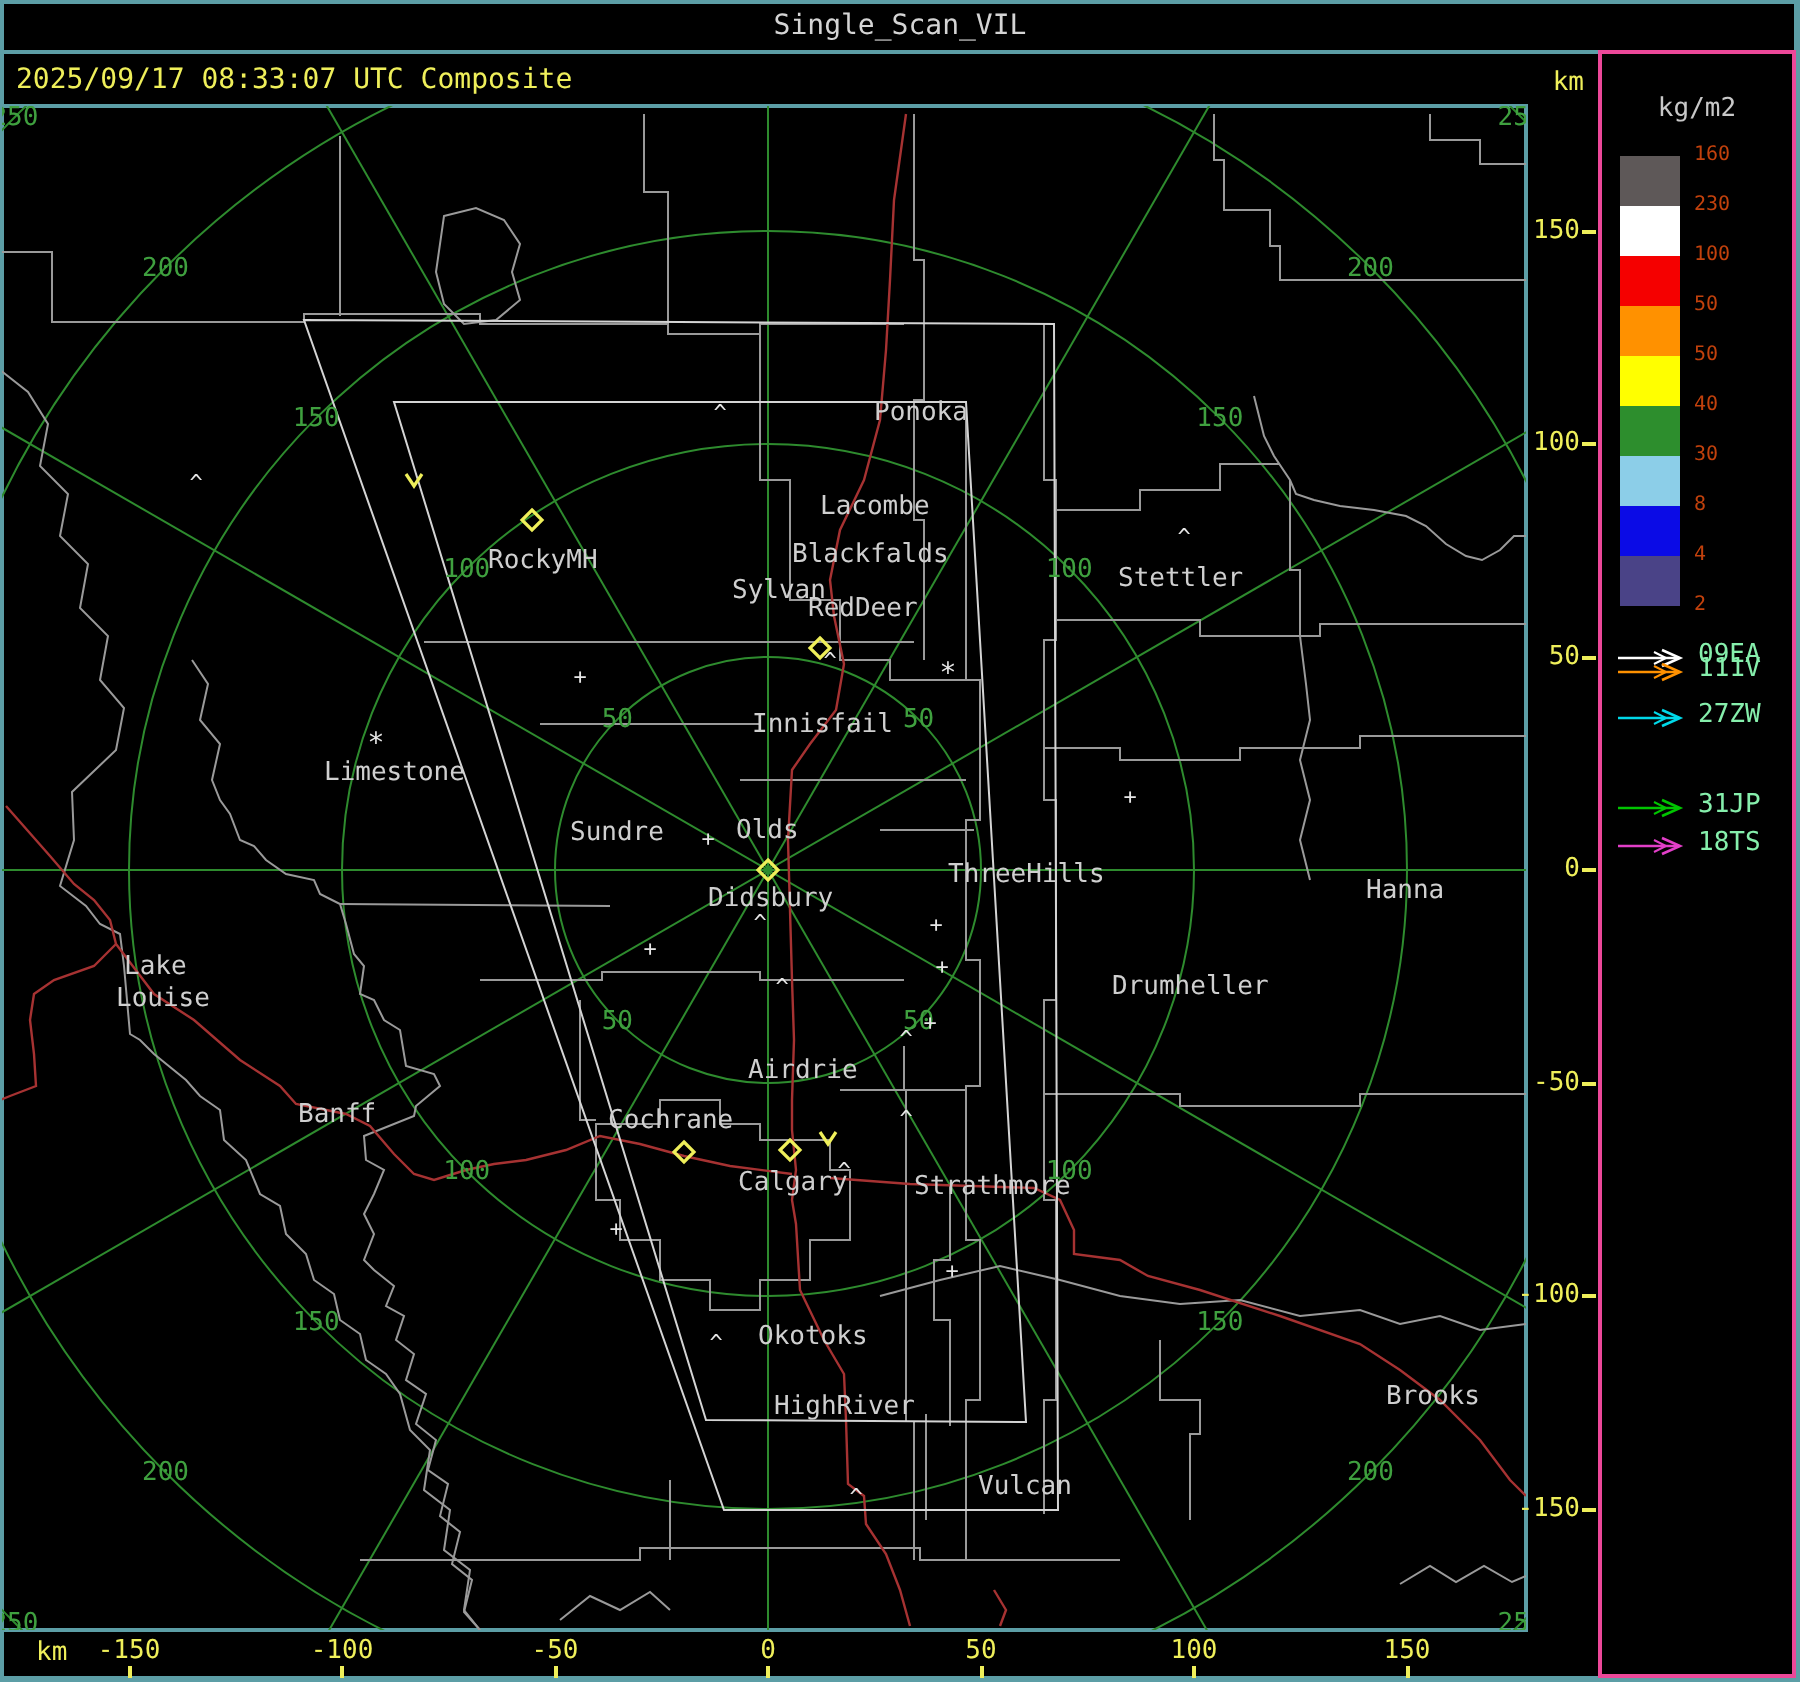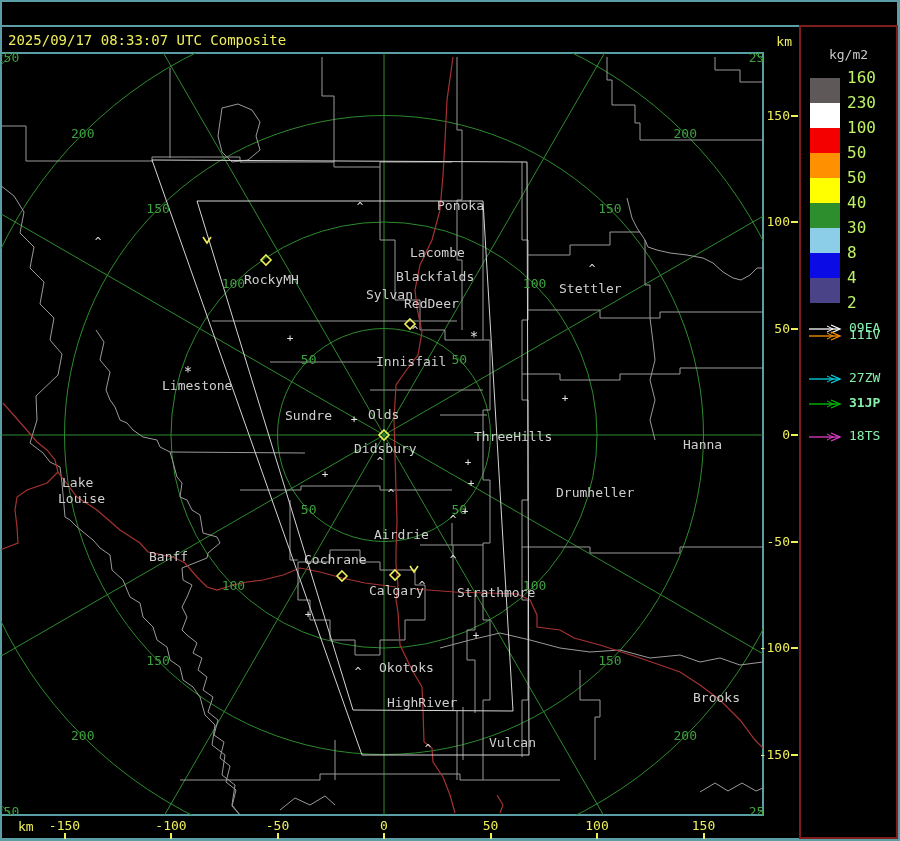--- a/index.html
+++ b/index.html
@@ -5,45 +5,48 @@
   html,body{margin:0;padding:0;background:#000;}
   #root{position:relative;width:900px;height:841px;background:#000;overflow:hidden;
         font-family:"DejaVu Sans Mono","Liberation Mono",monospace;}
   .frame{position:absolute;background:#5C9EA6;}
   #titlebar{position:absolute;left:0;top:0;width:900px;height:25px;display:flex;
             align-items:center;justify-content:center;color:#D4D4D4;font-size:14px;}
   #inforow{position:absolute;left:0;top:27px;width:812px;height:26px;}
   #timestamp{position:absolute;left:8px;top:5px;color:#EFEF5A;font-size:14px;white-space:pre;}
   #km-top{position:absolute;left:760px;top:7px;width:32px;text-align:right;color:#EFEF5A;font-size:13px;}
   #map-svg{position:absolute;left:0;top:0;}
-  #legend{position:absolute;left:799px;top:25px;width:99px;height:814px;border:2px solid #7f1d1d;
+  #legend{position:absolute;left:799px;top:25px;width:99px;height:814px;border:2px solid #ec4899;
           box-sizing:border-box;background:#000;}
   #legend-unit{position:absolute;left:0;top:20px;width:95px;text-align:center;color:#C8C8C8;font-size:13px;}
   .swatch{position:absolute;left:9px;width:30px;height:25px;}
-  .swatch-label{position:absolute;left:46px;width:40px;height:14px;color:#bef264;font-size:16px;line-height:14px;}
+  .swatch-label{position:absolute;left:46px;width:40px;height:14px;color:#c2410c;font-size:10px;line-height:14px;}
   .arrow-row{position:absolute;left:6px;width:90px;height:14px;}
   .arrow-label{position:absolute;left:42px;top:0;color:#86efac;font-size:13px;line-height:14px;}
   #xaxis-row{position:absolute;left:0;top:816px;width:799px;height:23px;}
   #km-bottom{position:absolute;left:18px;top:3px;color:#EFEF5A;font-size:13px;}
   .xtick-label{position:absolute;top:2px;width:60px;margin-left:-30px;text-align:center;color:#EFEF5A;font-size:13px;}
   .xtick-dash{position:absolute;top:17px;width:2px;height:6px;background:#EFEF5A;}
   .ytick-label{position:absolute;width:42px;text-align:right;color:#EFEF5A;font-size:13px;height:14px;line-height:14px;}
   .ytick-dash{position:absolute;width:7px;height:2px;background:#EFEF5A;}
 </style>
 </head>
 <body>
 
 <div id="root">
 
   <div class="frame" style="left:0;top:0;width:900px;height:2px;"></div>
   <div class="frame" style="left:0;top:25px;width:900px;height:2px;"></div>
   <div class="frame" style="left:0;top:0;width:2px;height:841px;"></div>
   <div class="frame" style="left:897px;top:0;width:3px;height:841px;"></div>
   <div class="frame" style="left:0;top:838px;width:900px;height:3px;"></div>
 
+  <div id="titlebar">
+    <span>Single_Scan_VIL</span>
+  </div>
 
   <div id="inforow">
     <span id="timestamp">2025/09/17 08:33:07 UTC Composite</span>
     <span id="km-top">km</span>
   </div>
 
   <svg id="map-svg" width="900" height="841">
       <defs>
         <clipPath id="mapclip">
           <rect x="1" y="53" width="762" height="762"></rect>
@@ -212,31 +215,31 @@
         <div class="arrow-row" style="top: 294px;"><svg width="38" height="14">
             <line x1="2" y1="7" x2="32" y2="7" stroke="#FFFFFF" stroke-width="1.3"></line>
             <path d="M24,3 L33,7 L24,11" fill="none" stroke="#FFFFFF" stroke-width="1.3"></path>
             <path d="M20,4 L26,7 L20,10" fill="none" stroke="#FFFFFF" stroke-width="1"></path>
           </svg><span class="arrow-label">09EA</span></div>
         <div class="arrow-row" style="top: 301px; text-decoration: underline;"><svg width="38" height="14">
             <line x1="2" y1="7" x2="32" y2="7" stroke="#FF9100" stroke-width="1.3"></line>
             <path d="M24,3 L33,7 L24,11" fill="none" stroke="#FF9100" stroke-width="1.3"></path>
             <path d="M20,4 L26,7 L20,10" fill="none" stroke="#FF9100" stroke-width="1"></path>
           </svg><span class="arrow-label">111V</span></div>
-        <div class="arrow-row" style="top: 344px;"><svg width="38" height="14">
+        <div class="arrow-row" style="top: 324px;"><svg width="38" height="14">
             <line x1="2" y1="7" x2="32" y2="7" stroke="#00D8E8" stroke-width="1.3"></line>
             <path d="M24,3 L33,7 L24,11" fill="none" stroke="#00D8E8" stroke-width="1.3"></path>
             <path d="M20,4 L26,7 L20,10" fill="none" stroke="#00D8E8" stroke-width="1"></path>
           </svg><span class="arrow-label">27ZW</span></div>
-        <div class="arrow-row" style="top: 369px; font-weight: bold;"><svg width="38" height="14">
+        <div class="arrow-row" style="top: 369px;"><svg width="38" height="14">
             <line x1="2" y1="7" x2="32" y2="7" stroke="#00C400" stroke-width="1.3"></line>
             <path d="M24,3 L33,7 L24,11" fill="none" stroke="#00C400" stroke-width="1.3"></path>
             <path d="M20,4 L26,7 L20,10" fill="none" stroke="#00C400" stroke-width="1"></path>
           </svg><span class="arrow-label">31JP</span></div>
-        <div class="arrow-row" style="top: 402px;"><svg width="38" height="14">
+        <div class="arrow-row" style="top: 388px;"><svg width="38" height="14">
             <line x1="2" y1="7" x2="32" y2="7" stroke="#E23FC8" stroke-width="1.3"></line>
             <path d="M24,3 L33,7 L24,11" fill="none" stroke="#E23FC8" stroke-width="1.3"></path>
             <path d="M20,4 L26,7 L20,10" fill="none" stroke="#E23FC8" stroke-width="1"></path>
           </svg><span class="arrow-label">18TS</span></div>
       </div>
   </div>
 
   <div id="xaxis-row">
     <span id="km-bottom">km</span>
     <div id="xticks">

